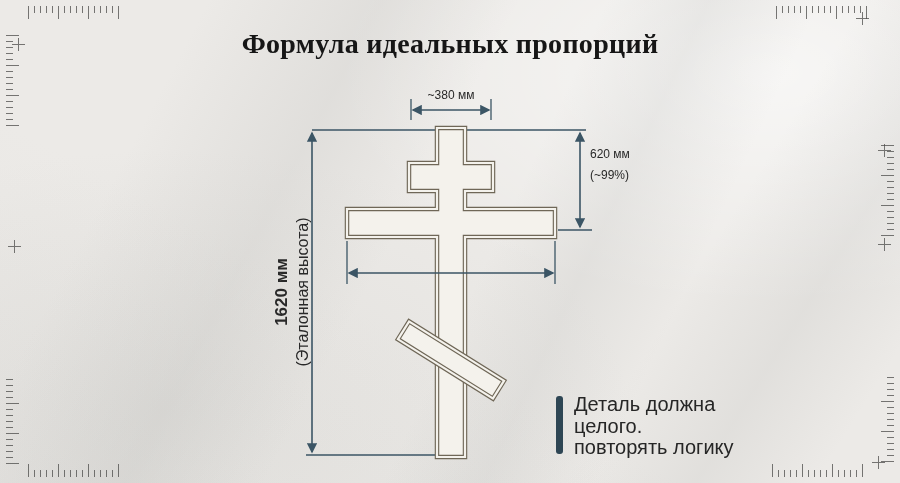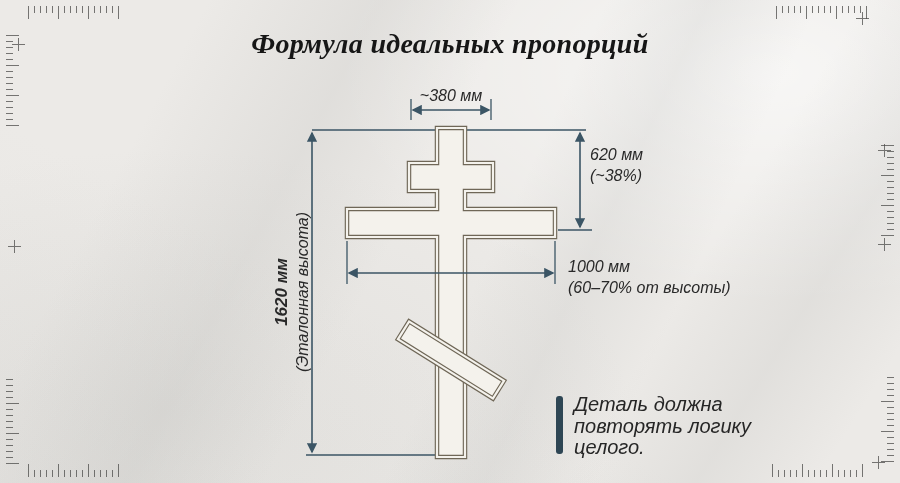--- a/index.html
+++ b/index.html
@@ -8,34 +8,33 @@
     font-family:"Liberation Sans","DejaVu Sans",sans-serif;
     color:#2b2b2b;
     background-color:#eceae7;
     background-image:
       linear-gradient(118deg, rgba(255,255,255,0) 18%, rgba(181,181,178,.22) 33%, rgba(255,255,255,0) 45%),
       linear-gradient(115deg, rgba(255,255,255,0) 54%, rgba(168,170,168,.16) 63%, rgba(255,255,255,0) 73%),
       linear-gradient(122deg, rgba(255,255,255,0) 72%, rgba(186,186,183,.22) 83%, rgba(255,255,255,0) 93%),
       linear-gradient(28deg, rgba(206,206,203,.18), rgba(255,255,255,0) 38%),
       radial-gradient(ellipse at 18% 85%, rgba(194,194,190,.25), rgba(255,255,255,0) 45%),
       radial-gradient(ellipse at 85% 15%, rgba(255,255,255,.6), rgba(255,255,255,0) 40%);
-    font-style: italic;
   }
   .title{
     position:absolute;left:0;top:28px;width:900px;margin:0;
     text-align:center;font-family:"Liberation Serif","DejaVu Serif",serif;
     font-weight:700;font-size:28px;letter-spacing:.3px;color:#161616;
   }
   svg.diagram{position:absolute;left:0;top:0;width:900px;height:483px;}
   .ext{stroke:var(--dimension,#3b5565);stroke-width:1.3;fill:none;}
   .dim{stroke:var(--dimension,#3b5565);stroke-width:1.6;fill:none;}
   .arrfill{fill:var(--dimension,#3b5565);}
   .cross-outer{fill:#f4f2ec;stroke:var(--cross,#6f6757);stroke-width:4.5;stroke-linejoin:miter;}
   .cross-inner{fill:none;stroke:#f4f2ec;stroke-width:2.2;stroke-linejoin:miter;}
-  .lbl{position:absolute;font-size:16px;line-height:21px;color:#292929;}
+  .lbl{position:absolute;font-size:12px;line-height:21px;color:#292929;}
   .lbl-center{text-align:center;}
   .height-label{
     position:absolute;left:112px;top:264px;width:360px;height:56px;
     display:flex;flex-direction:column;align-items:center;justify-content:center;
     transform:rotate(-90deg);font-size:16px;line-height:21px;color:#292929;
   }
   .hl-value{font-weight:600;font-size:17px;}
   .callout-bar{position:absolute;left:556px;top:396px;width:7px;height:58px;border-radius:3px;background:var(--callout-bar,#2e4654);}
   .callout-text{position:absolute;left:574px;top:394px;width:190px;font-size:20px;line-height:21.5px;color:#262626;}
   .ruler{position:absolute;opacity:.75;}
@@ -90,38 +89,34 @@
       <line class="dim" x1="312" y1="133" x2="312" y2="452" marker-start="url(#arr)" marker-end="url(#arr)"></line>
       <line class="dim" x1="580" y1="133" x2="580" y2="227" marker-start="url(#arr)" marker-end="url(#arr)"></line>
       <line class="dim" x1="349" y1="273" x2="553" y2="273" marker-start="url(#arr)" marker-end="url(#arr)"></line>
     </g>
   </svg>
 
   <div class="lbl lbl-center" style="left:391px;top:85px;width:120px;">~380 мм</div>
 
   <div class="lbl" style="left:590px;top:144px;">
     <div>620 мм</div>
-    <div>(~38%)</div>
+    <div>(~99%)</div>
   </div>
 
-  <div class="lbl" style="left:568px;top:256px;">
-    <div>1000 мм</div>
-    <div>(60–70% от высоты)</div>
-  </div>
 
   <div class="height-label">
     <div class="hl-value">1620 мм</div>
     <div class="hl-note">(Эталонная высота)</div>
   </div>
 
   <div class="callout-bar"></div>
   <div class="callout-text">
     <div>Деталь должна</div>
+    <div>целого.</div>
     <div>повторять логику</div>
-    <div>целого.</div>
   </div>
 
   <div class="ruler ruler-h" style="left:28px;top:6px;width:96px;">
       <i class="mj"></i>
       <i class="mn"></i>
     </div>
   <div class="ruler ruler-v" style="left:6px;top:30px;height:96px;">
       <i class="mj"></i>
       <i class="mn"></i>
     </div>

